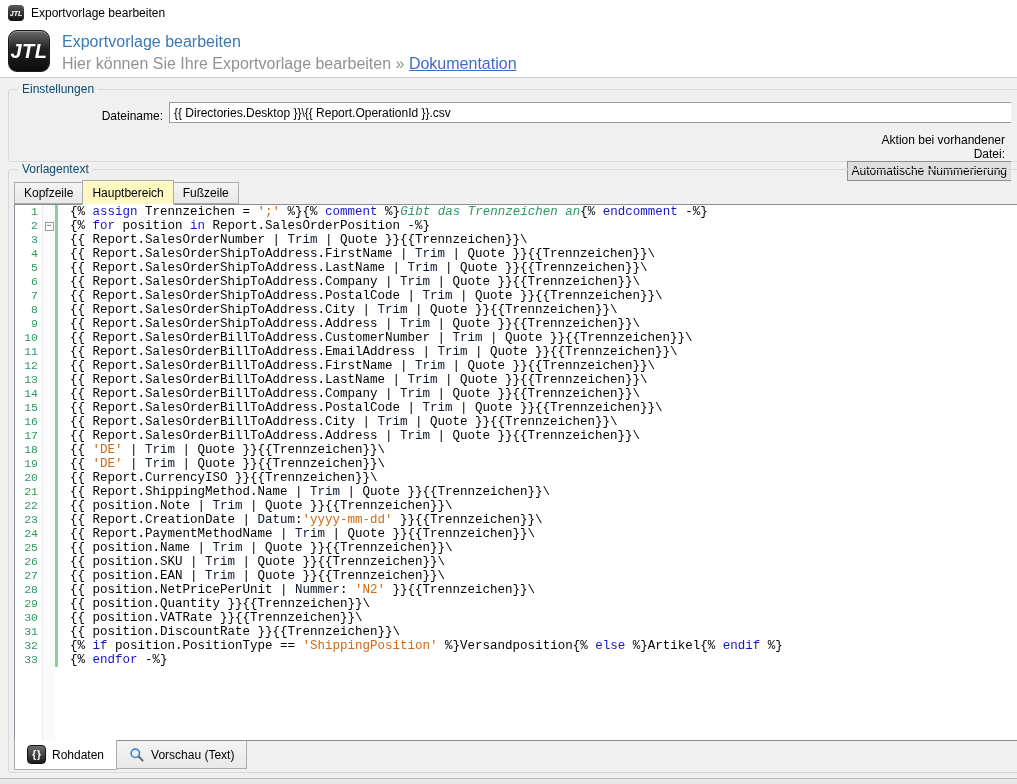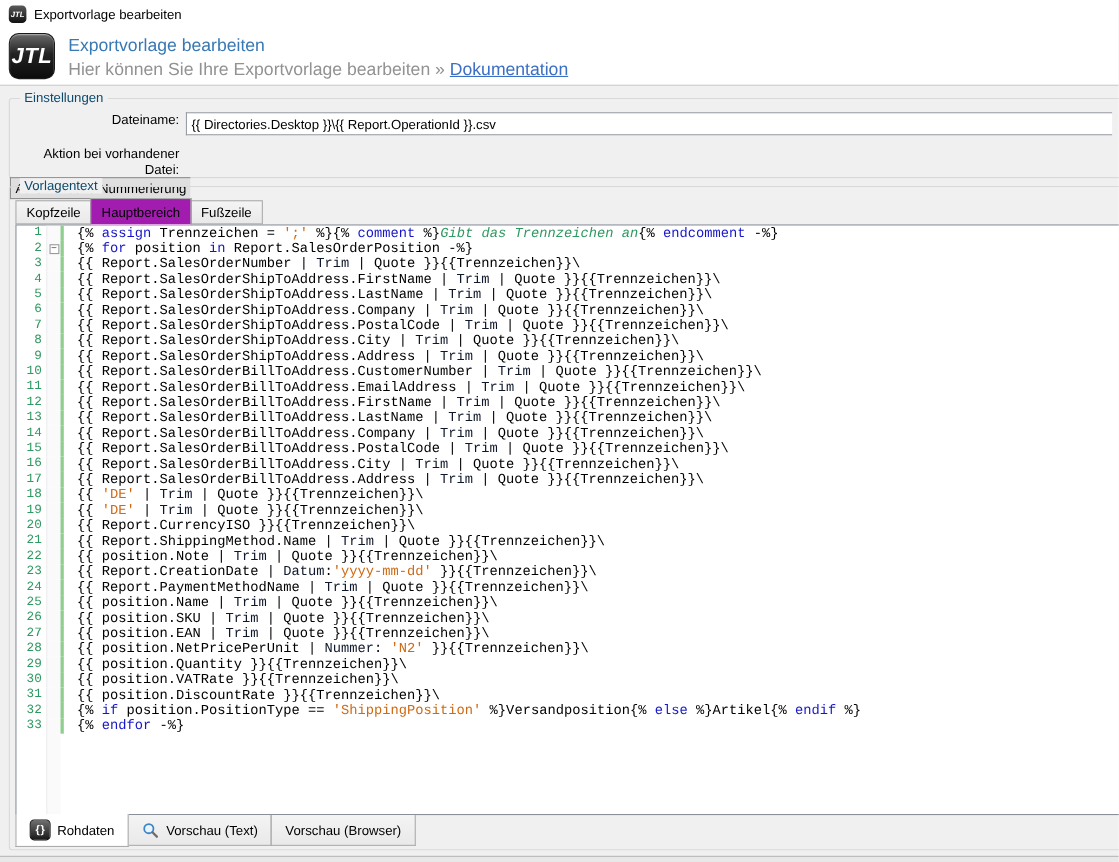--- a/index.html
+++ b/index.html
@@ -21,33 +21,33 @@
     box-shadow:inset 0 1px 1px rgba(255,255,255,.35); }
   .header-texts { margin-left:12px; padding-top:3px; }
   .header-title { color:#3878B4; font-size:16px; }
   .header-sub { color:#929292; font-size:16px; margin-top:4px; }
   .header-sub a, .doc-link { color:#3A6FC4; text-decoration:underline; cursor:pointer; }
   
   .groupbox { position:absolute; left:8px; right:-3px; border:1px solid #D9D9D9; border-radius:3px; }
   .gb-label { position:absolute; top:-8px; left:9px; background:#F0F0F0; padding:0 4px; font-size:12px; color:#0c4a6e; }
   #gb-settings { top:89px; height:73px; }
   #gb-template { top:169px; bottom:11px; }
-  .form-row { position:absolute; left:0; right:8px; display:flex; align-items:flex-start; }
+  .form-row { position:absolute; left:0; right:8px; display:flex; align-items:flex-end; }
   .form-row .lbl { width:160px; text-align:right; padding-right:6px; color:#000; }
   #row-filename { top:12px; }
   #row-action { top:43px;flex-direction:column; }
   .txt-input { flex:1; height:21px; border:1px solid #999EA6; background:#fff; font-size:12px;
     padding:1px 4px; font-family:"Liberation Sans",sans-serif; border-right:none; }
   .combo { flex:1; height:21px; border:1px solid #8F8F8F; background:#DFDFDF; font-size:12px;
     padding:2px 4px; border-right:none; display:flex; align-items:center; }
   
   .tabs-top { position:absolute; top:10px; left:5px; display:flex; align-items:center; height:25px; z-index:3; }
   .tab { background:linear-gradient(#F4F4F4,#E9E9E9); border:1px solid #ACACAC; padding:3px 9px 3px 9px;
     height:22px; font-size:12px; cursor:pointer; margin-right:-1px; }
-  .tab.active { background:#a21caf; height:25px; padding-top:5px; border-bottom:1px solid #fff; position:relative; z-index:4; }
+  .tab.active { background:#fef9c3; height:25px; padding-top:5px; border-bottom:1px solid #fff; position:relative; z-index:4; }
   
   .editor { position:absolute; top:34px; left:5px; right:0; bottom:31px; border:1px solid #898F98;
     background:#fff; overflow:hidden; display:flex; flex-direction:column;
     font-family:"Liberation Mono","DejaVu Sans Mono",monospace; font-size:12.5px; }
   .ed-row { display:flex; height:14px; line-height:14px; flex:0 0 14px; }
   .ed-num { width:27px; text-align:right; padding-right:4px; color:#2E9960; font-size:11.5px; }
   .ed-fold { width:13px; background:#FAFAFA; border-left:1px solid #EDEDED; display:flex; align-items:center; justify-content:center; }
   .fold-box { width:9px; height:9px; border:1px solid #9A9A9A; background:#fff; font-size:9px; line-height:6px;
     text-align:center; color:#444; cursor:pointer; }
   .ed-bar { width:3px; }
@@ -329,19 +329,16 @@
       <span class="braces-icon">{ }</span>
       <span>Rohdaten</span>
     </div>
     <div class="btab">
       <svg class="mag-icon" viewBox="0 0 16 16">
         <circle cx="6.3" cy="6.3" r="4.2" fill="#EAF4FC" stroke="#3B85C8" stroke-width="1.6"></circle>
         <line x1="9.6" y1="9.6" x2="13.6" y2="13.6" stroke="#6E6E6E" stroke-width="2.1" stroke-linecap="round"></line>
       </svg>
       <span>Vorschau (Text)</span>
     </div>
-    <div class="btab">
-      <span>Vorschau (Browser)</span>
-    </div>
   </div>
 </div>
 
 <div class="bottom-frame"></div>
 
 </body></html>

